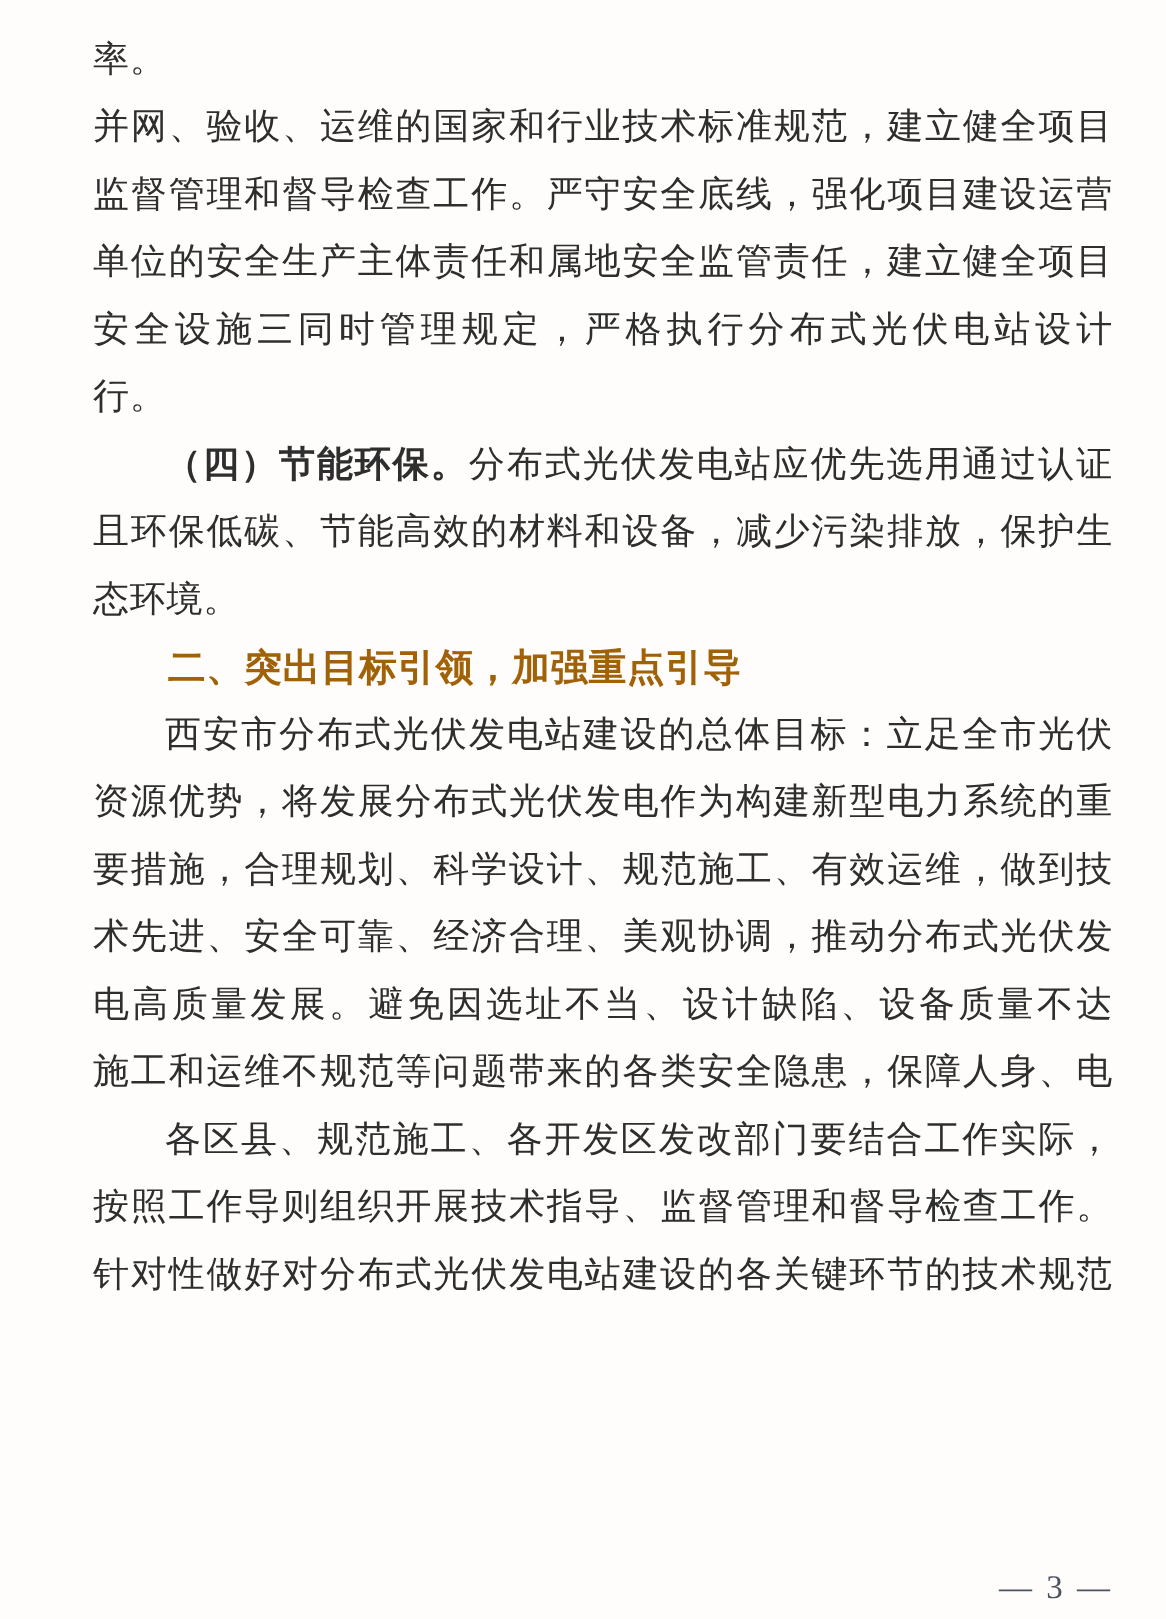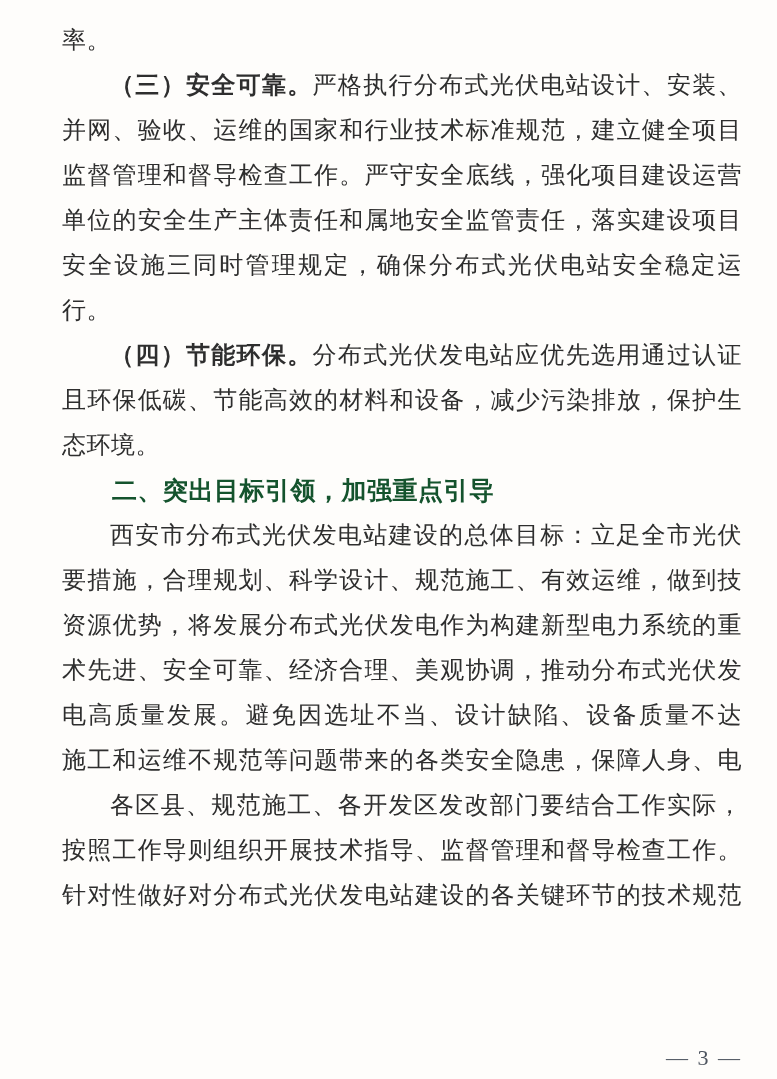--- a/index.html
+++ b/index.html
@@ -41,58 +41,57 @@
   .line.indent {
     text-indent: 2em;
   }
   .lead {
     font-weight: bold;
   }
   .line.heading {
     font-family: "Liberation Sans", "DejaVu Sans", sans-serif;
     font-weight: bold;
     font-size: 25px;
-    color: #14532d;
+    color: #a16207;
   }
   .page-number {
     position: absolute;
     right: 35px;
     bottom: 8px;
     font-size: 22px;
     color: #4e5560;
     font-family: "Liberation Serif", "DejaVu Serif", serif;
     letter-spacing: 2px;
   }
 </style>
 </head>
 <body>
 
 <div class="page">
   <div class="text-block">
 
     <div class="line"><span>率。</span></div>
 
-    <div class="line indent fill"><span class="lead">（三）安全可靠。</span><span>严格执行分布式光伏电站设计、安装、</span></div>
 
     <div class="line fill"><span>并网、验收、运维的国家和行业技术标准规范，建立健全项目</span></div>
     <div class="line fill"><span>监督管理和督导检查工作。严守安全底线，强化项目建设运营</span></div>
-    <div class="line fill"><span>单位的安全生产主体责任和属地安全监管责任，落实建设项目</span></div>
-    <div class="line fill"><span>安全设施三同时管理规定，确保分布式光伏电站安全稳定运</span></div>
+    <div class="line fill"><span>单位的安全生产主体责任和属地安全监管责任，建立健全项目</span></div>
+    <div class="line fill"><span>安全设施三同时管理规定，严格执行分布式光伏电站设计</span></div>
     <div class="line"><span>行。</span></div>
 
     <div class="line indent fill"><span class="lead">（四）节能环保。</span><span>分布式光伏发电站应优先选用通过认证</span></div>
 
     <div class="line fill"><span>且环保低碳、节能高效的材料和设备，减少污染排放，保护生</span></div>
     <div class="line"><span>态环境。</span></div>
 
     <div class="line indent heading"><span>二、突出目标引领，加强重点引导</span></div>
 
     <div class="line indent fill"><span>西安市分布式光伏发电站建设的总体目标：立足全市光伏</span></div>
+    <div class="line fill"><span>资源优势，将发展分布式光伏发电作为构建新型电力系统的重</span></div>
     <div class="line fill"><span>要措施，合理规划、科学设计、规范施工、有效运维，做到技</span></div>
-    <div class="line fill"><span>资源优势，将发展分布式光伏发电作为构建新型电力系统的重</span></div>
     <div class="line fill"><span>术先进、安全可靠、经济合理、美观协调，推动分布式光伏发</span></div>
     <div class="line fill"><span>电高质量发展。避免因选址不当、设计缺陷、设备质量不达标、</span></div>
     <div class="line fill"><span>施工和运维不规范等问题带来的各类安全隐患，保障人身、电</span></div>
 
     <div class="line indent fill"><span>各区县、规范施工、各开发区发改部门要结合工作实际，</span></div>
     <div class="line fill"><span>按照工作导则组织开展技术指导、监督管理和督导检查工作。</span></div>
     <div class="line fill"><span>针对性做好对分布式光伏发电站建设的各关键环节的技术规范</span></div>
 
   </div>
 

